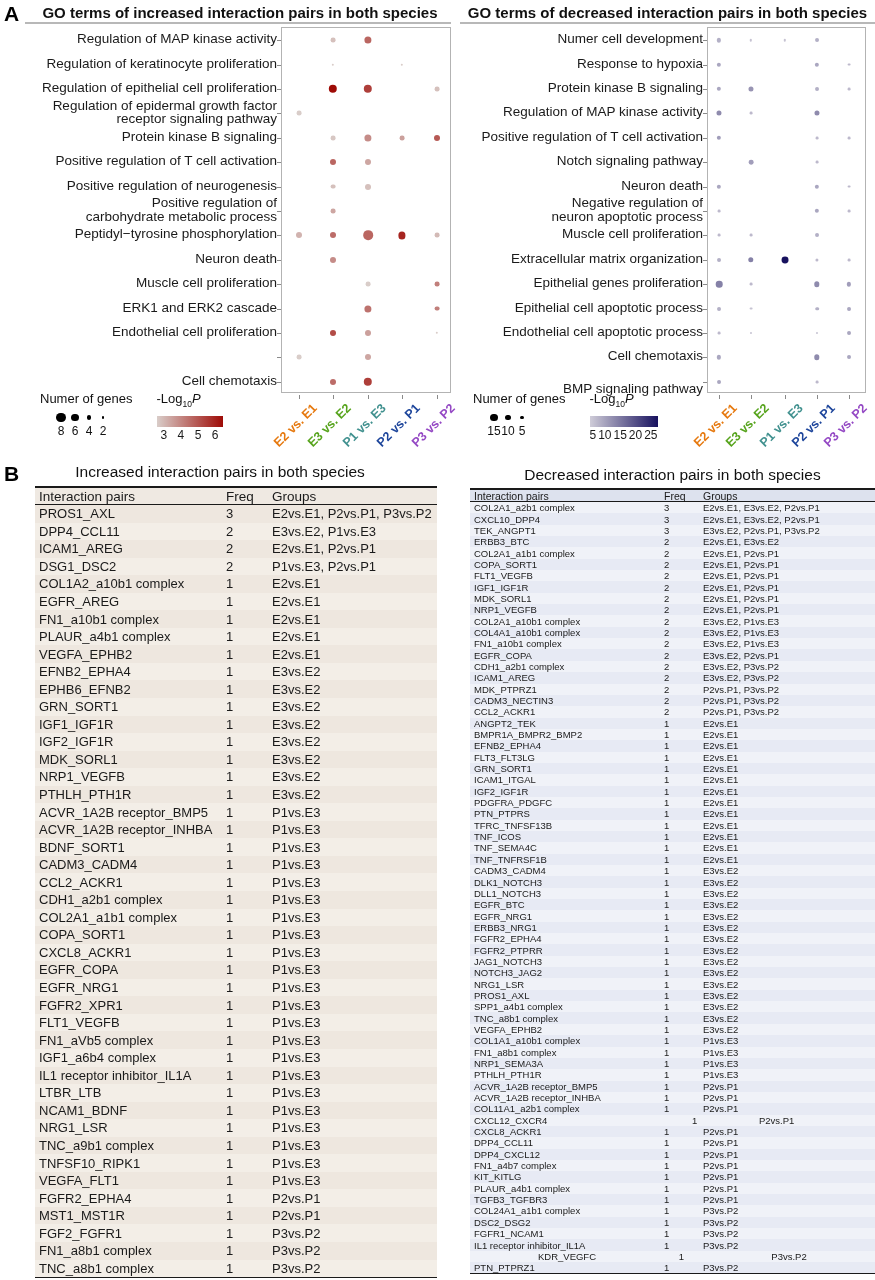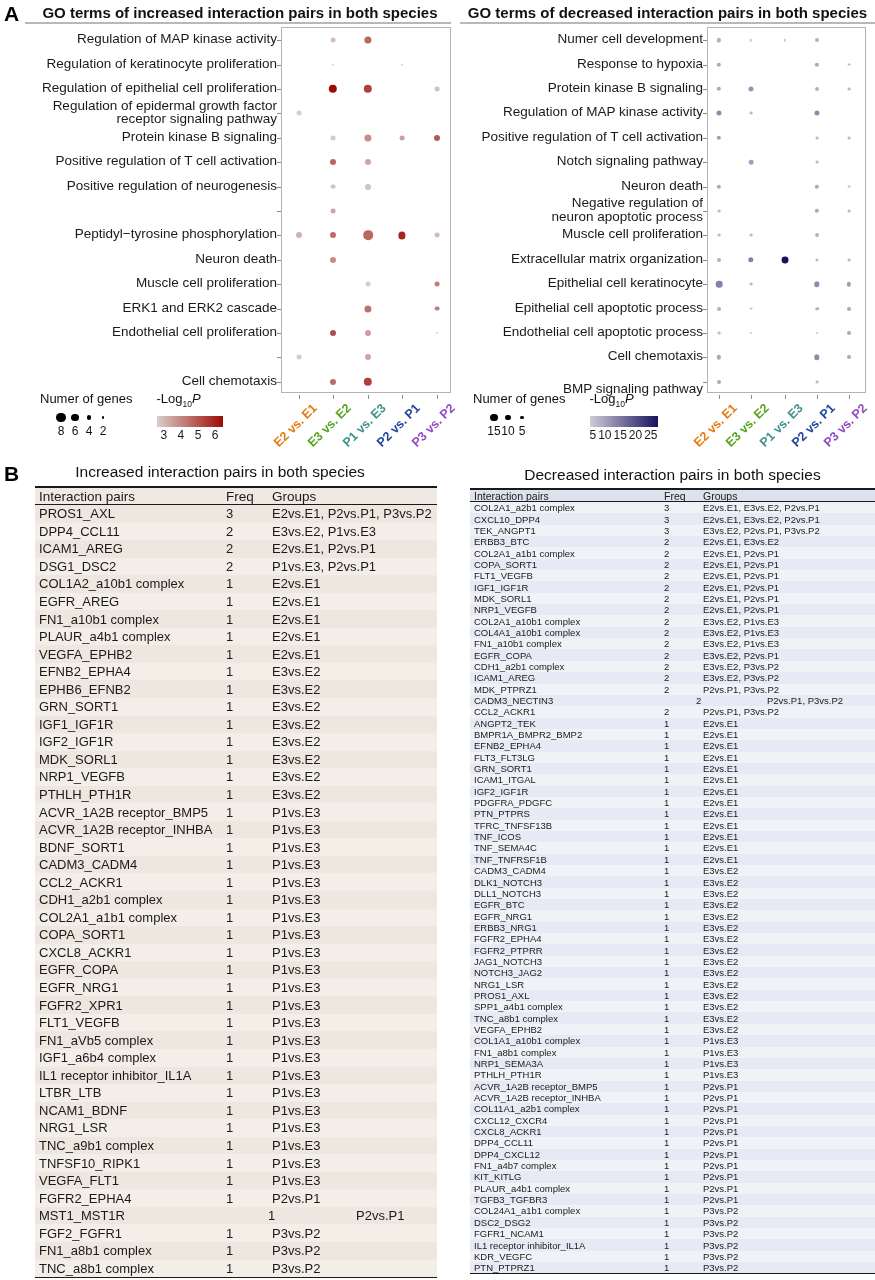--- a/index.html
+++ b/index.html
@@ -69,20 +69,22 @@
 
   <div class="chart" style="left: 25px; top: 27px; height: 420px; width: 426px;">
       <div class="golabel" style="top: 0px; height: 24.4px; width: 252px;">Regulation of MAP kinase activity</div>
       <div class="golabel" style="top: 24.4px; height: 24.4px; width: 252px;">Regulation of keratinocyte proliferation</div>
       <div class="golabel" style="top: 48.8px; height: 24.4px; width: 252px;">Regulation of epithelial cell proliferation</div>
       <div class="golabel" style="top: 73.2px; height: 24.4px; width: 252px;">Regulation of epidermal growth factor
 receptor signaling pathway</div>
       <div class="golabel" style="top: 97.6px; height: 24.4px; width: 252px;">Protein kinase B signaling</div>
       <div class="golabel" style="top: 122px; height: 24.4px; width: 252px;">Positive regulation of T cell activation</div>
       <div class="golabel" style="top: 146.4px; height: 24.4px; width: 252px;">Positive regulation of neurogenesis</div>
+      <div class="golabel" style="top: 170.8px; height: 24.4px; width: 252px;">Positive regulation of
+carbohydrate metabolic process</div>
       <div class="golabel" style="top: 195.2px; height: 24.4px; width: 252px;">Peptidyl−tyrosine phosphorylation</div>
       <div class="golabel" style="top: 219.6px; height: 24.4px; width: 252px;">Neuron death</div>
       <div class="golabel" style="top: 244px; height: 24.4px; width: 252px;">Muscle cell proliferation</div>
       <div class="golabel" style="top: 268.4px; height: 24.4px; width: 252px;">ERK1 and ERK2 cascade</div>
       <div class="golabel" style="top: 292.8px; height: 24.4px; width: 252px;">Endothelial cell proliferation</div>
       <div class="golabel" style="top: 341.6px; height: 24.4px; width: 252px;">Cell chemotaxis</div>
       <div class="plotbox" style="left: 256px; width: 170px; height: 366px;">
         <div class="ytick" style="left: -5px; top: 12.2px;"></div>
         <div class="ytick" style="left: -5px; top: 36.6px;"></div>
         <div class="ytick" style="left: -5px; top: 61px;"></div>
@@ -149,21 +151,21 @@
       <div class="golabel" style="top: 24.4px; height: 24.4px; width: 243px;">Response to hypoxia</div>
       <div class="golabel" style="top: 48.8px; height: 24.4px; width: 243px;">Protein kinase B signaling</div>
       <div class="golabel" style="top: 73.2px; height: 24.4px; width: 243px;">Regulation of MAP kinase activity</div>
       <div class="golabel" style="top: 97.6px; height: 24.4px; width: 243px;">Positive regulation of T cell activation</div>
       <div class="golabel" style="top: 122px; height: 24.4px; width: 243px;">Notch signaling pathway</div>
       <div class="golabel" style="top: 146.4px; height: 24.4px; width: 243px;">Neuron death</div>
       <div class="golabel" style="top: 170.8px; height: 24.4px; width: 243px;">Negative regulation of
 neuron apoptotic process</div>
       <div class="golabel" style="top: 195.2px; height: 24.4px; width: 243px;">Muscle cell proliferation</div>
       <div class="golabel" style="top: 219.6px; height: 24.4px; width: 243px;">Extracellular matrix organization</div>
-      <div class="golabel" style="top: 244px; height: 24.4px; width: 243px;">Epithelial cell keratinocyte</div>
+      <div class="golabel" style="top: 244px; height: 24.4px; width: 243px;">Epithelial genes proliferation</div>
       <div class="golabel" style="top: 268.4px; height: 24.4px; width: 243px;">Epithelial cell apoptotic process</div>
       <div class="golabel" style="top: 292.8px; height: 24.4px; width: 243px;">Endothelial cell apoptotic process</div>
       <div class="golabel" style="top: 317.2px; height: 24.4px; width: 243px;">Cell chemotaxis</div>
       <div class="golabel" style="top: 350px; height: 24.4px; width: 243px;">BMP signaling pathway</div>
       <div class="plotbox" style="left: 247px; width: 159px; height: 366px;">
         <div class="ytick" style="left: -5px; top: 12.2px;"></div>
         <div class="ytick" style="left: -5px; top: 36.6px;"></div>
         <div class="ytick" style="left: -5px; top: 61px;"></div>
         <div class="ytick" style="left: -5px; top: 85.4px;"></div>
         <div class="ytick" style="left: -5px; top: 109.8px;"></div>
@@ -522,21 +524,21 @@
         <div class="trow" style="grid-template-columns: 187px 46px 1fr; height: 17.55px;">
           <div class="cell">VEGFA_FLT1</div>
           <div class="cell">1</div>
           <div class="cell">P1vs.E3</div>
         </div>
         <div class="trow" style="grid-template-columns: 187px 46px 1fr; height: 17.55px;">
           <div class="cell">FGFR2_EPHA4</div>
           <div class="cell">1</div>
           <div class="cell">P2vs.P1</div>
         </div>
-        <div class="trow" style="grid-template-columns: 187px 46px 1fr; height: 17.55px; gap: 42px;">
+        <div class="trow" style="grid-template-columns: 187px 46px 1fr; height: 17.55px;">
           <div class="cell">MST1_MST1R</div>
           <div class="cell">1</div>
           <div class="cell">P2vs.P1</div>
         </div>
         <div class="trow" style="grid-template-columns: 187px 46px 1fr; height: 17.55px;">
           <div class="cell">FGF2_FGFR1</div>
           <div class="cell">1</div>
           <div class="cell">P3vs.P2</div>
         </div>
         <div class="trow" style="grid-template-columns: 187px 46px 1fr; height: 17.55px;">
@@ -639,21 +641,21 @@
         <div class="trow" style="grid-template-columns: 190px 39px 1fr; height: 11.35px;">
           <div class="cell">ICAM1_AREG</div>
           <div class="cell">2</div>
           <div class="cell">E3vs.E2, P3vs.P2</div>
         </div>
         <div class="trow" style="grid-template-columns: 190px 39px 1fr; height: 11.35px;">
           <div class="cell">MDK_PTPRZ1</div>
           <div class="cell">2</div>
           <div class="cell">P2vs.P1, P3vs.P2</div>
         </div>
-        <div class="trow" style="grid-template-columns: 190px 39px 1fr; height: 11.35px; gap: 32px;">
+        <div class="trow" style="grid-template-columns: 190px 39px 1fr; height: 11.35px;">
           <div class="cell">CADM3_NECTIN3</div>
           <div class="cell">2</div>
           <div class="cell">P2vs.P1, P3vs.P2</div>
         </div>
         <div class="trow" style="grid-template-columns: 190px 39px 1fr; height: 11.35px;">
           <div class="cell">CCL2_ACKR1</div>
           <div class="cell">2</div>
           <div class="cell">P2vs.P1, P3vs.P2</div>
         </div>
         <div class="trow" style="grid-template-columns: 190px 39px 1fr; height: 11.35px;">
@@ -824,21 +826,21 @@
         <div class="trow" style="grid-template-columns: 190px 39px 1fr; height: 11.35px;">
           <div class="cell">ACVR_1A2B receptor_INHBA</div>
           <div class="cell">1</div>
           <div class="cell">P2vs.P1</div>
         </div>
         <div class="trow" style="grid-template-columns: 190px 39px 1fr; height: 11.35px;">
           <div class="cell">COL11A1_a2b1 complex</div>
           <div class="cell">1</div>
           <div class="cell">P2vs.P1</div>
         </div>
-        <div class="trow" style="grid-template-columns: 190px 39px 1fr; height: 11.35px;">
+        <div class="trow" style="grid-template-columns: 190px 39px 1fr; height: 11.35px; gap: 28px;">
           <div class="cell">CXCL12_CXCR4</div>
           <div class="cell">1</div>
           <div class="cell">P2vs.P1</div>
         </div>
         <div class="trow" style="grid-template-columns: 190px 39px 1fr; height: 11.35px;">
           <div class="cell">CXCL8_ACKR1</div>
           <div class="cell">1</div>
           <div class="cell">P2vs.P1</div>
         </div>
         <div class="trow" style="grid-template-columns: 190px 39px 1fr; height: 11.35px;">
@@ -884,21 +886,21 @@
         <div class="trow" style="grid-template-columns: 190px 39px 1fr; height: 11.35px;">
           <div class="cell">FGFR1_NCAM1</div>
           <div class="cell">1</div>
           <div class="cell">P3vs.P2</div>
         </div>
         <div class="trow" style="grid-template-columns: 190px 39px 1fr; height: 11.35px;">
           <div class="cell">IL1 receptor inhibitor_IL1A</div>
           <div class="cell">1</div>
           <div class="cell">P3vs.P2</div>
         </div>
-        <div class="trow" style="grid-template-columns: 190px 39px 1fr; height: 11.35px;">
+        <div class="trow" style="grid-template-columns: 190px 39px 1fr; height: 11.35px; text-align: center;">
           <div class="cell">KDR_VEGFC</div>
           <div class="cell">1</div>
           <div class="cell">P3vs.P2</div>
         </div>
         <div class="trow" style="grid-template-columns: 190px 39px 1fr; height: 11.35px;">
           <div class="cell">PTN_PTPRZ1</div>
           <div class="cell">1</div>
           <div class="cell">P3vs.P2</div>
         </div>
       </div>

